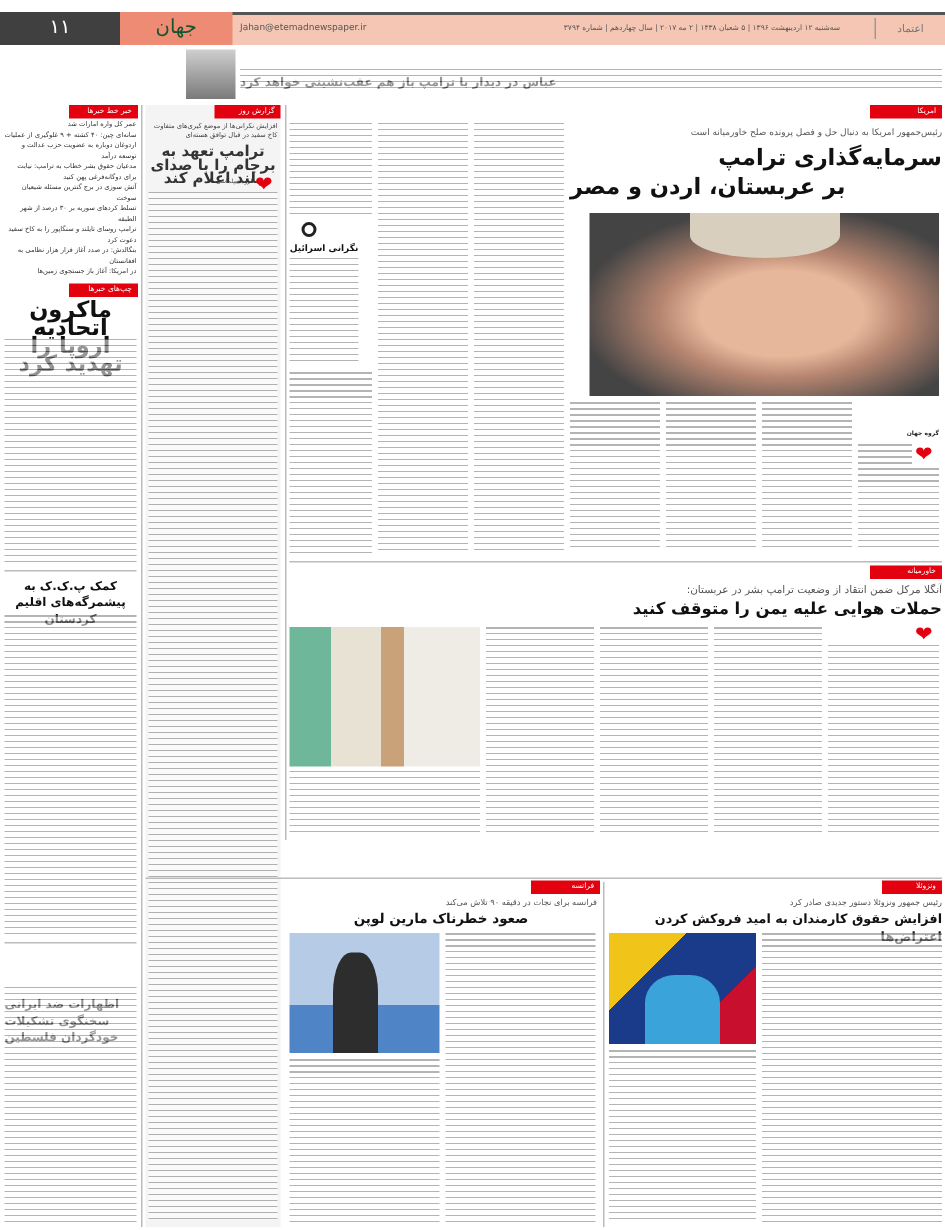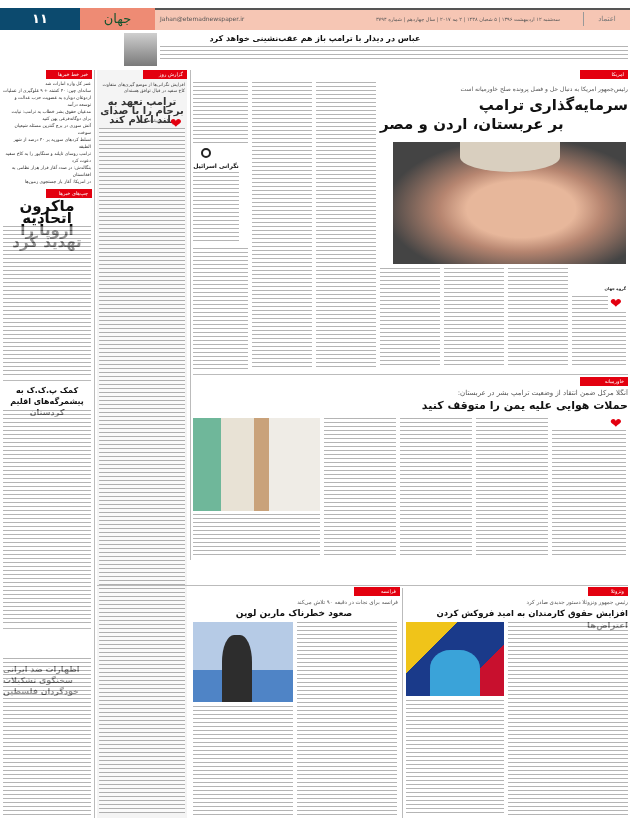--- a/index.html
+++ b/index.html
@@ -1,19 +1,19 @@
 <!DOCTYPE html>
 <html><head>
 <meta charset="utf-8">
 <style>
 *{box-sizing:border-box;margin:0;padding:0}
 body{width:630px;height:820px;background:#fff;font-family:"DejaVu Sans",sans-serif;position:relative;overflow:hidden;direction:rtl}
 .abs{position:absolute}
 .header{top:8px;left:0;width:630px;height:22px;background:#f6c6b4;border-top:2px solid #555}
-.hdr-num{left:0;top:8px;width:80px;height:22px;background:#0c4a6e;color:#fff;font-size:13px;font-weight:bold;text-align:center;line-height:22px}
+.hdr-num{left:0;top:8px;width:80px;height:22px;background:#404040;color:#fff;font-size:13px;font-weight:normal;text-align:center;line-height:22px}
 .hdr-sec{left:80px;top:8px;width:75px;height:22px;background:#ee8b74;color:#14532d;font-size:13px;text-align:center;line-height:22px}
 .hdr-email{left:160px;top:8px;width:130px;height:22px;font-size:6px;color:#555;line-height:22px;direction:ltr;text-align:left}
 .hdr-date{left:290px;top:8px;width:270px;height:22px;font-size:5px;color:#555;line-height:22px;text-align:right}
 .hdr-logo{left:590px;top:8px;width:34px;height:22px;font-size:7px;color:#777;line-height:22px;text-align:center}
 .sep{left:583px;top:12px;width:1px;height:14px;background:#999}
 .tag{background:#e3000f;color:#fff;font-size:5px;padding:1px 4px;height:9px;line-height:7px}
 .text{font-size:4px;line-height:6px;color:#444;text-align:justify;overflow:hidden}
 .lines{background:repeating-linear-gradient(180deg,#777 0 1px,#fff 1px 4px);opacity:.55}
 .h1{font-weight:bold;color:#111}
 .photo{background:#888}
@@ -27,21 +27,21 @@
 
 <div class="abs header"></div>
 <div class="abs hdr-num">۱۱</div>
 <div class="abs hdr-sec">جهان</div>
 <div class="abs hdr-email">Jahan@etemadnewspaper.ir</div>
 <div class="abs hdr-date">سه‌شنبه ۱۲ اردیبهشت ۱۳۹۶ | ۵ شعبان ۱۴۳۸ | ۲ مه ۲۰۱۷ | سال چهاردهم | شماره ۳۷۹۴</div>
 <div class="abs sep"></div>
 <div class="abs hdr-logo">اعتماد</div>
 
 <div class="abs photo" style="left:124px;top:33px;width:33px;height:33px;background:linear-gradient(#cfcfcf,#7a7a7a)"></div>
-<div class="abs h1" style="right:470px;left:160px;top:34px;font-size:8px;text-align:center;direction:rtl;right:auto;width:310px;left:160px">عباس در دیدار با ترامپ باز هم عقب‌نشینی خواهد کرد</div>
+<div class="abs h1" style="right:470px;left:160px;top:50px;font-size:8px;text-align:left;direction:rtl;right:auto;width:310px;left:160px">عباس در دیدار با ترامپ باز هم عقب‌نشینی خواهد کرد</div>
 <div class="abs lines" style="left:160px;top:46px;width:468px;height:16px"></div>
 
 <div class="abs tag" style="left:46px;top:70px;width:46px">خبر خط خبرها</div>
 <div class="abs" style="left:3px;top:80px;width:88px">
   <div class="bullet">عمر کل واره امارات شد</div>
   <div class="bullet">سانه‌ای چین: ۴۰ کشته + ۹ غلوگیری از عملیات</div>
   <div class="bullet">اردوغان دوباره به عضویت حزب عدالت و توسعه درآمد</div>
   <div class="bullet">مدعیان حقوق بشر خطاب به ترامپ: نیابت برای دوگانه‌فرغی پهن کنید</div>
   <div class="bullet">آتش سوزی در برج گنترین مسئله شیعیان سوخت</div>
   <div class="bullet">تسلط کردهای سوریه بر ۳۰ درصد از شهر الطبقه</div>

